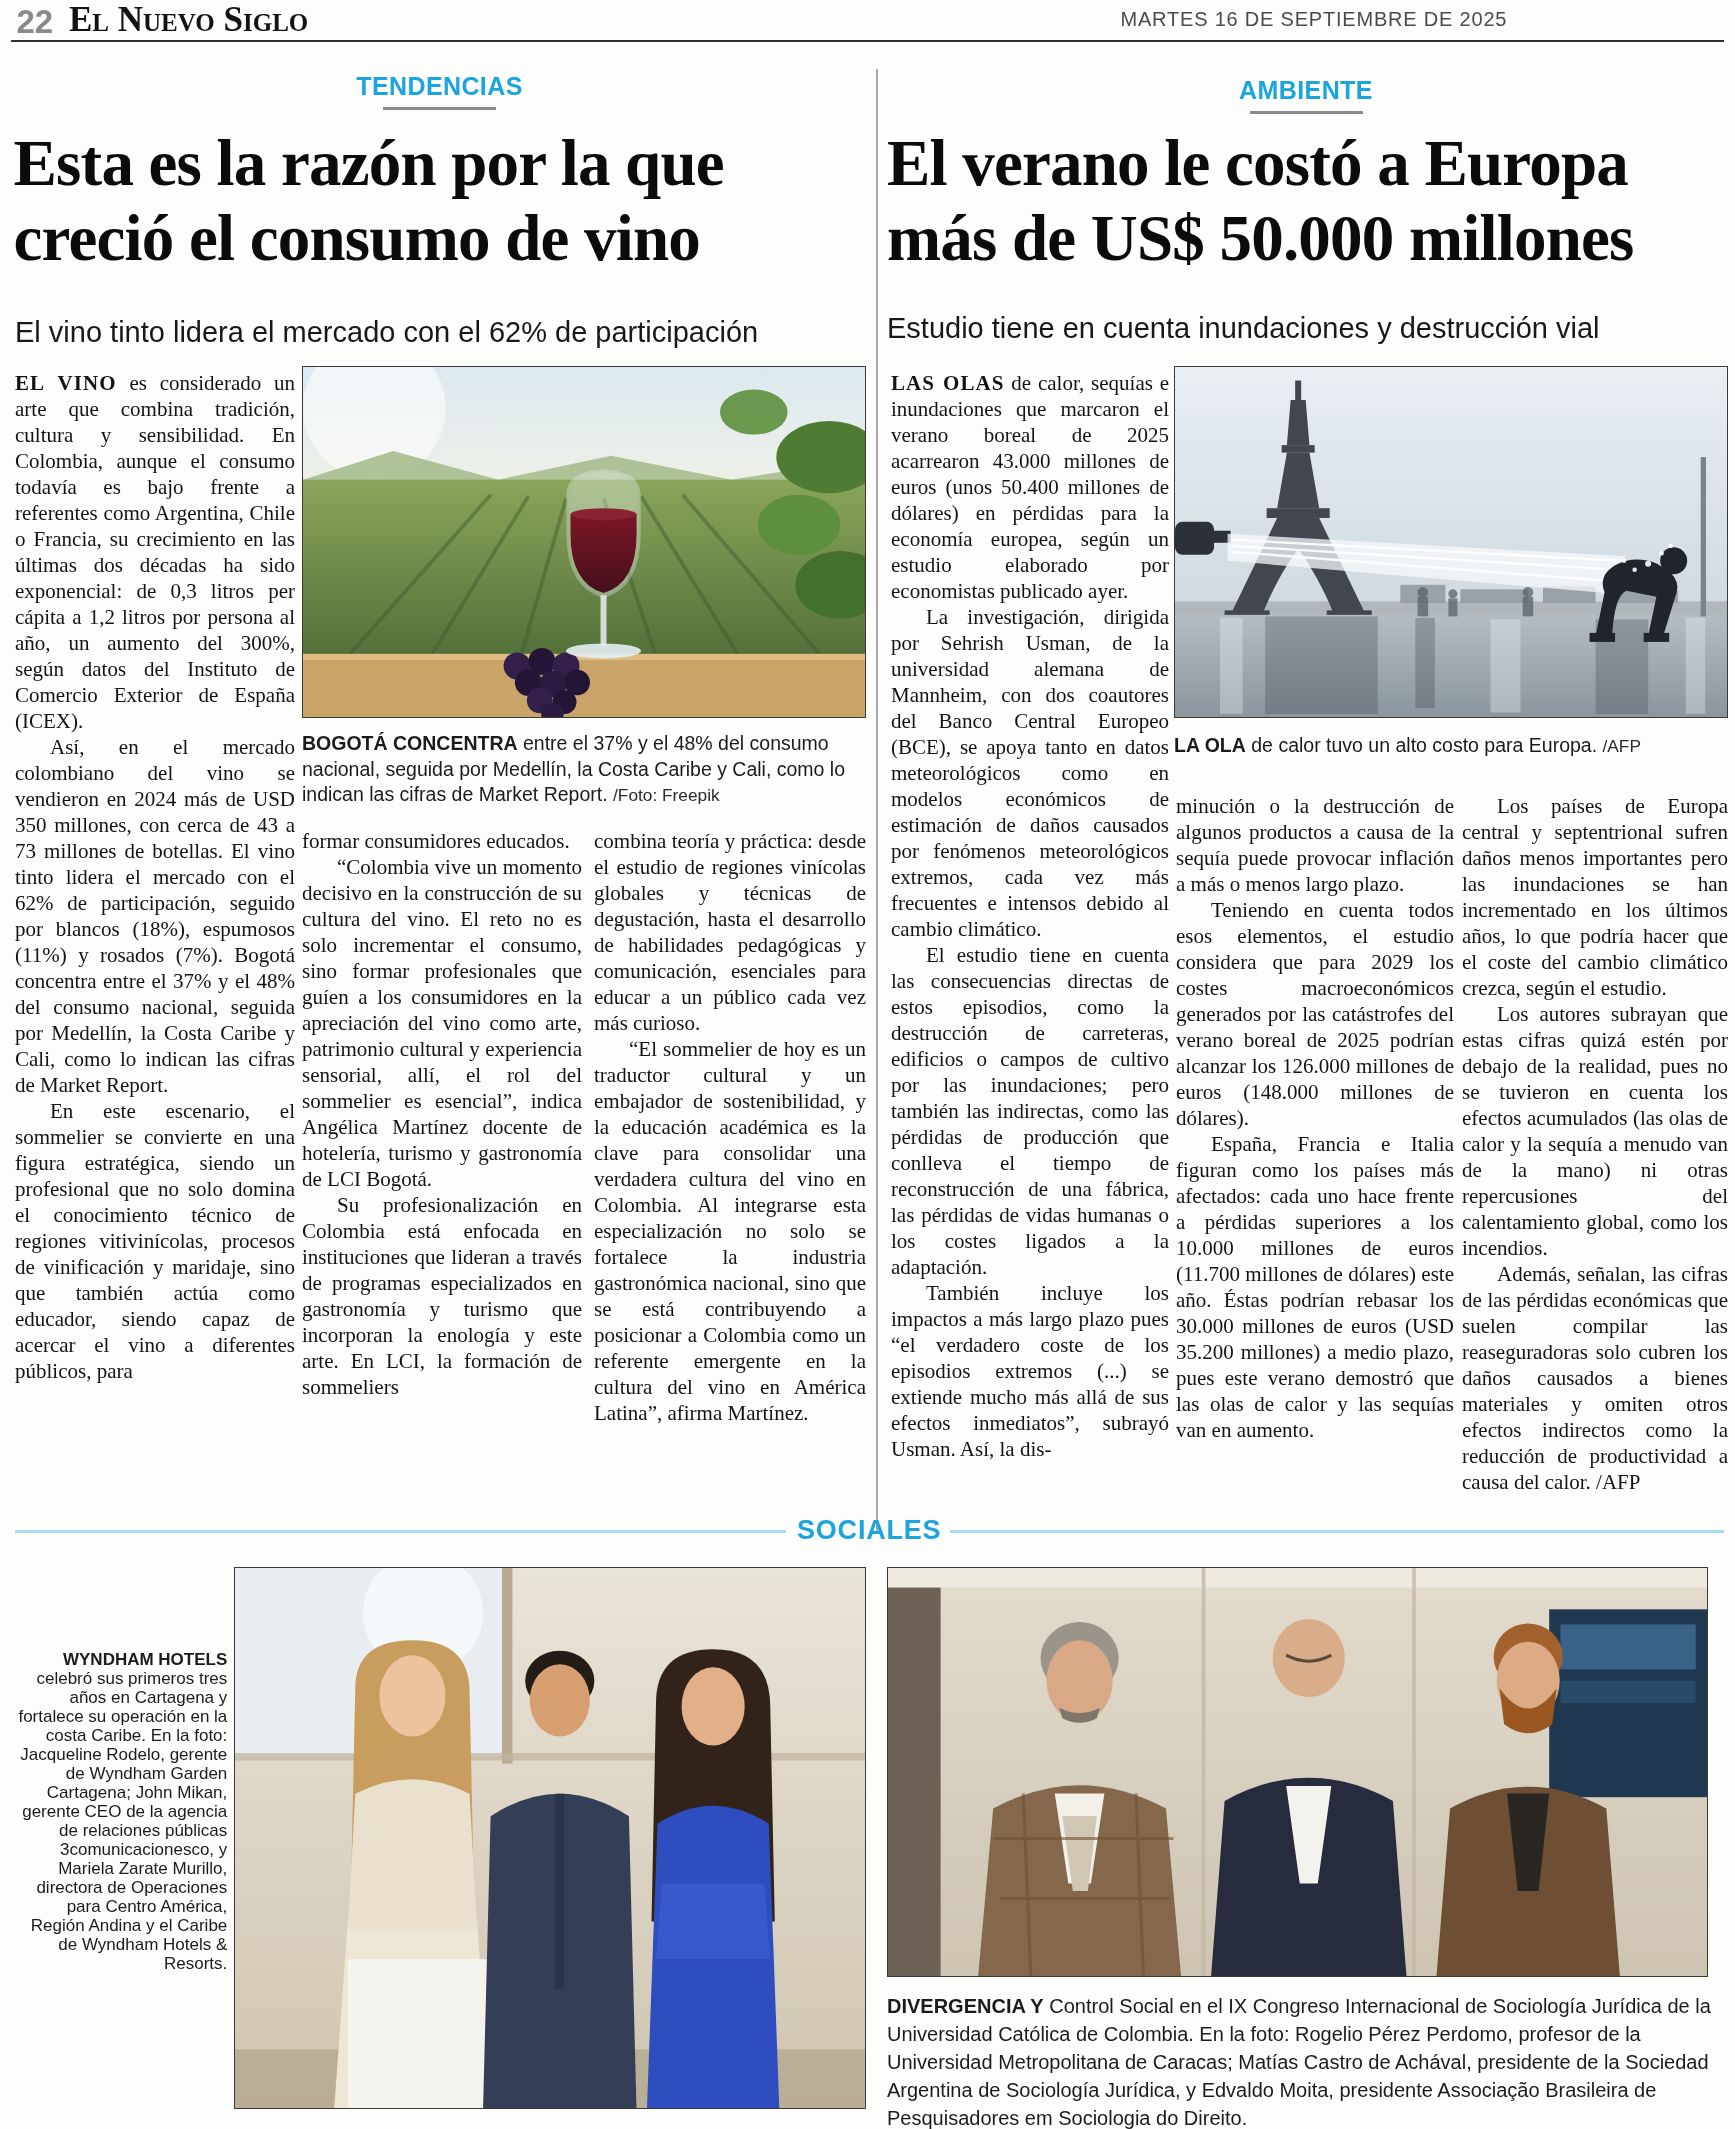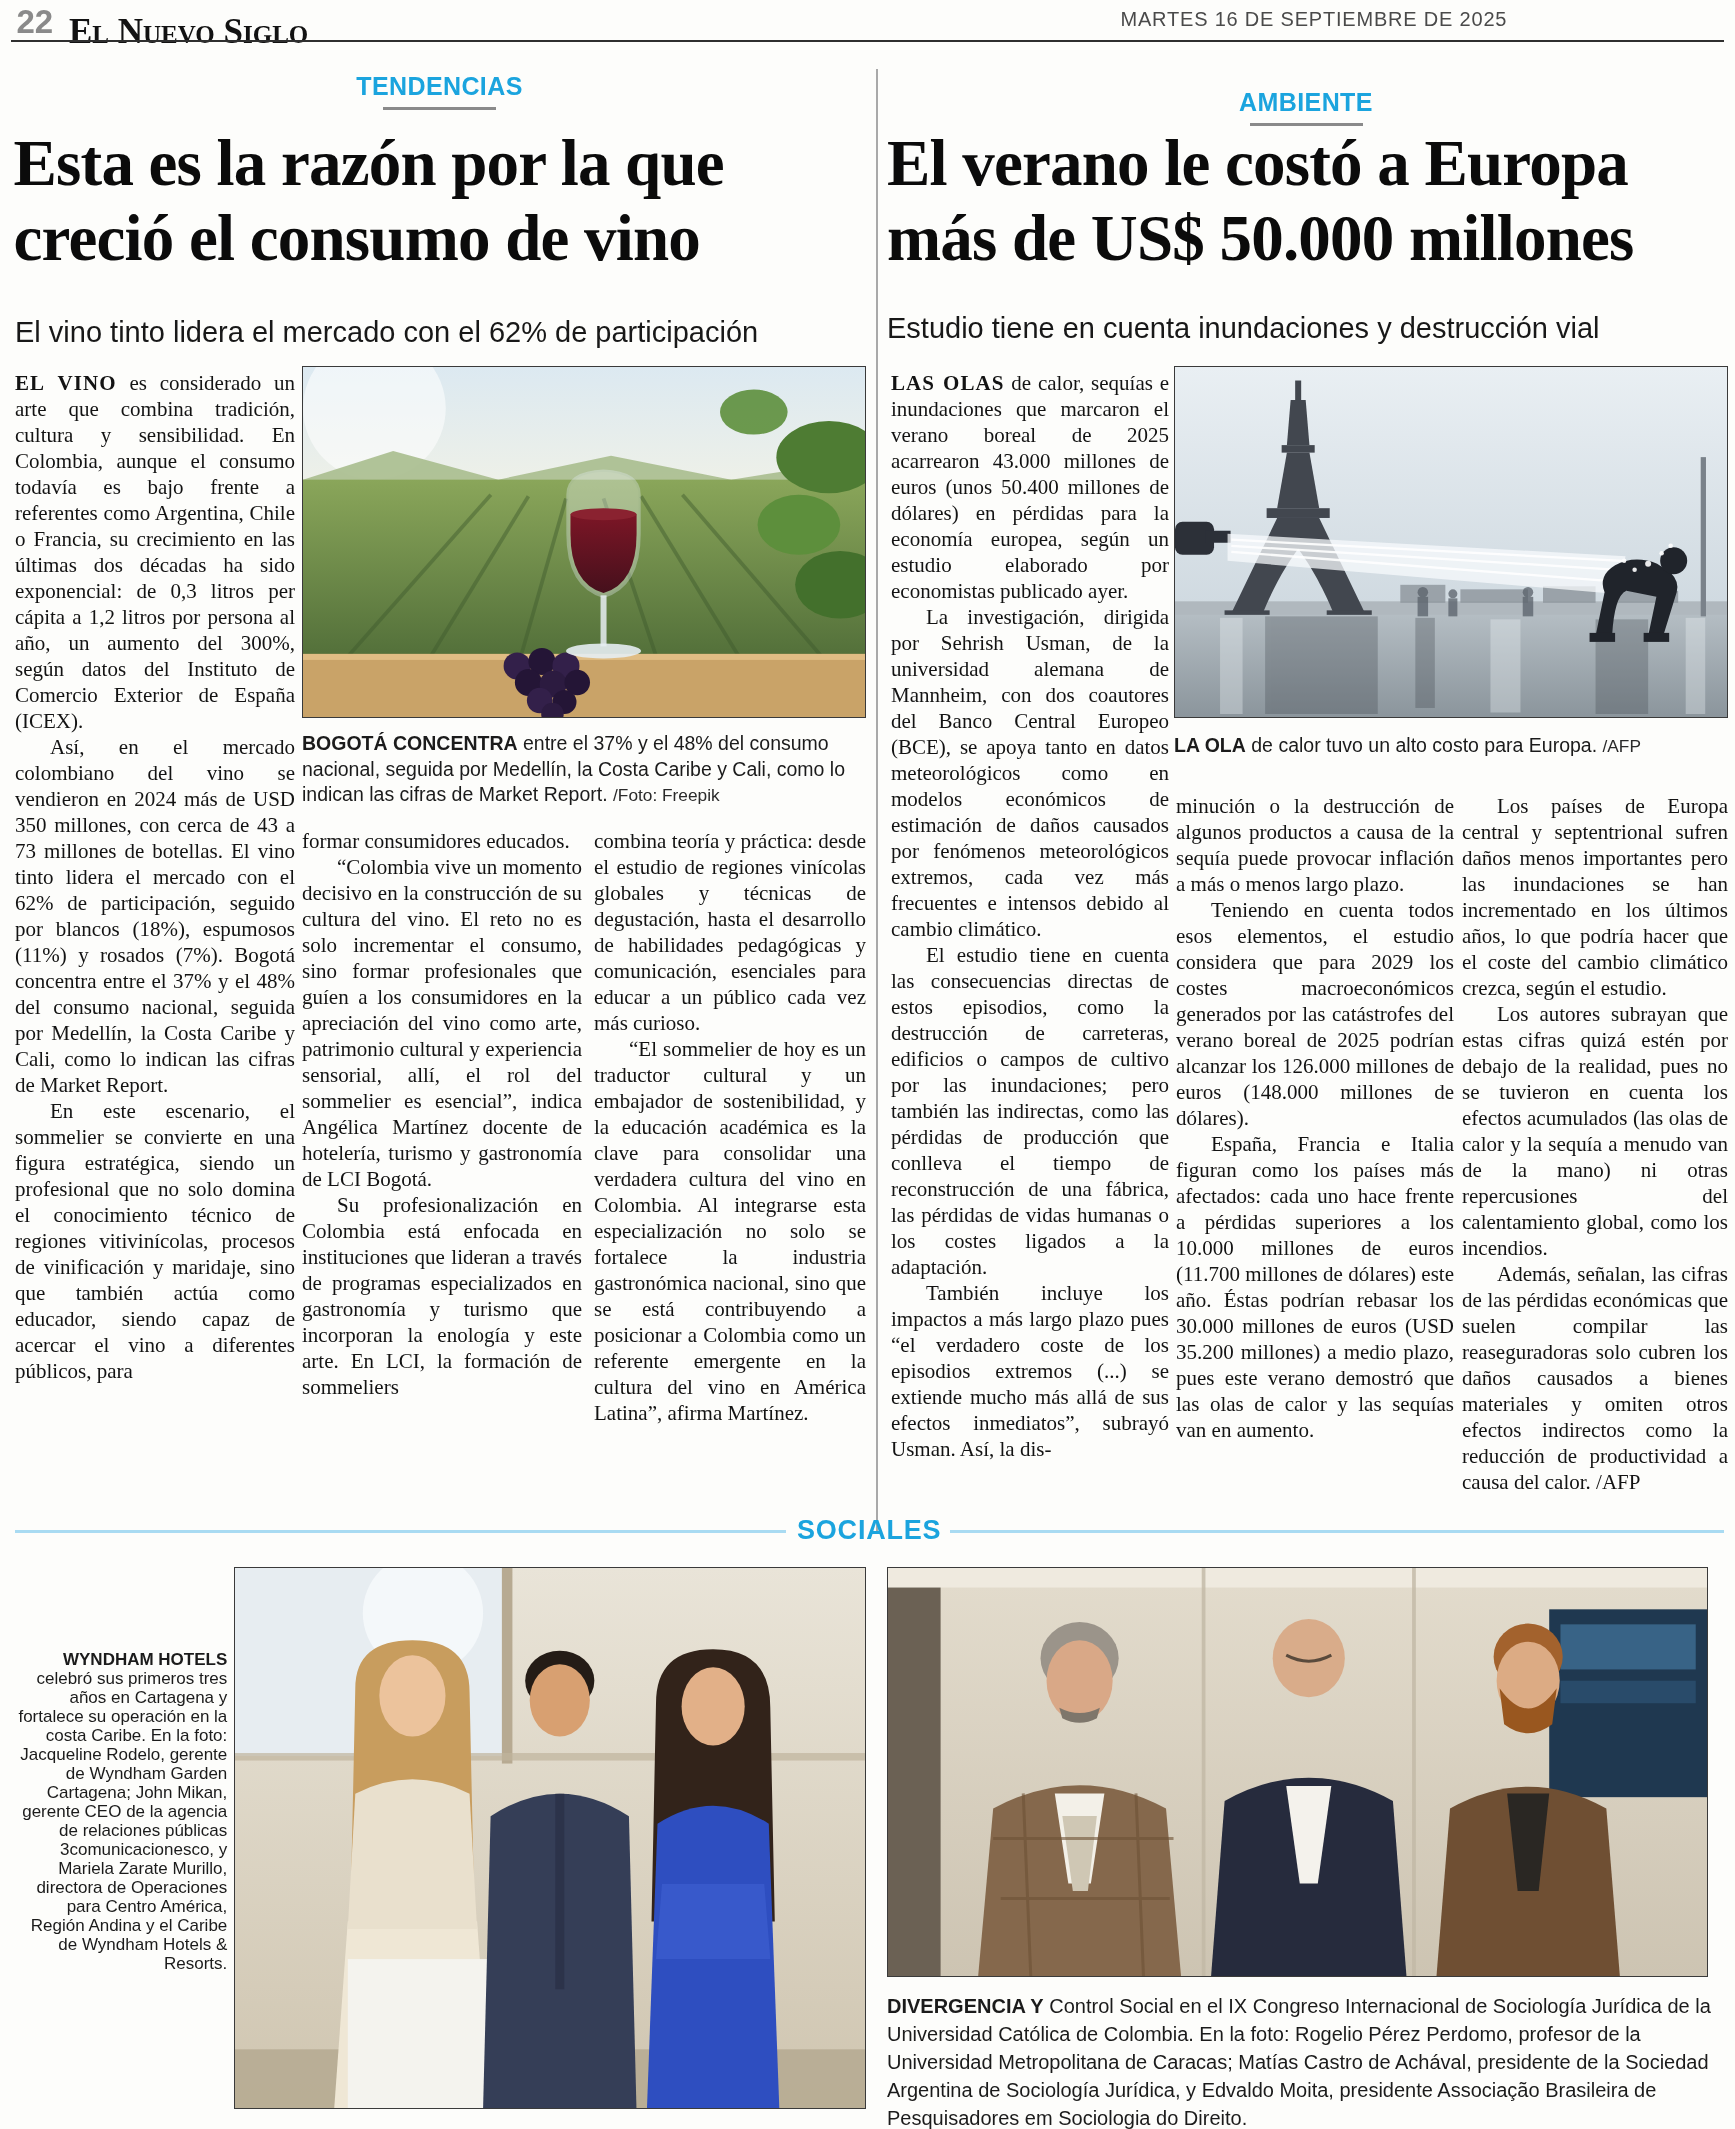--- a/index.html
+++ b/index.html
@@ -35,21 +35,21 @@
   .soclabel{font:700 27px "Liberation Sans",sans-serif;color:#1ba4de;letter-spacing:0.8px;}
   .wyncap{font:400 17px/19px "Liberation Sans",sans-serif;color:#1b1b1b;text-align:right;}
   .divcap{font:400 20px/28px "Liberation Sans",sans-serif;color:#1b1b1b;text-align:left;}
 </style>
 </head>
 <body>
 
 <div class="page">
 
   <div class="abs pagenum" style="left:16.5px;top:3px;">22</div>
-  <div class="abs masthead" style="left:69px;top:12px;">El Nuevo Siglo</div>
+  <div class="abs masthead" style="left:69px;top:0px;">El Nuevo Siglo</div>
   <div class="abs pagedate" style="right:13.5px;top:7.5px;width:601px;">MARTES 16 DE SEPTIEMBRE DE 2025</div>
   <div class="abs header-rule" style="left:11.3px;top:40px;width:1713px;"></div>
 
   <div class="abs vdivider" style="left:876px;top:69px;height:1462px;"></div>
 
   <div class="abs kickerwrap" style="left:15px;top:72px;width:849px;">
     <span class="kicker">TENDENCIAS</span>
     <div class="krule"></div>
   </div>
 
@@ -130,21 +130,21 @@
   <div class="abs bodycol" style="left:302px;top:828px;width:280px;height:706px;">
     <p>formar consumidores educados.</p>
     <p class="ind">“Colombia vive un momento decisivo en la construcción de su cultura del vino. El reto no es solo incrementar el consumo, sino formar profesionales que guíen a los consumidores en la apreciación del vino como arte, patrimonio cultural y experiencia sensorial, allí, el rol del sommelier es esencial”, indica Angélica Martínez docente de hotelería, turismo y gastronomía de LCI Bogotá.</p>
     <p class="ind">Su profesionalización en Colombia está enfocada en instituciones que lideran a través de programas especializados en gastronomía y turismo que incorporan la enología y este arte. En LCI, la formación de sommeliers</p>
   </div>
   <div class="abs bodycol" style="left:594px;top:828px;width:272px;height:706px;">
     <p>combina teoría y práctica: desde el estudio de regiones vinícolas globales y técnicas de degustación, hasta el desarrollo de habilidades pedagógicas y comunicación, esenciales para educar a un público cada vez más curioso.</p>
     <p class="ind">“El sommelier de hoy es un traductor cultural y un embajador de sostenibilidad, y la educación académica es la clave para consolidar una verdadera cultura del vino en Colombia. Al integrarse esta especialización no solo se fortalece la industria gastronómica nacional, sino que se está contribuyendo a posicionar a Colombia como un referente emergente en la cultura del vino en América Latina”, afirma Martínez.</p>
   </div>
 
-  <div class="abs kickerwrap" style="left:887px;top:88px;width:838px;">
+  <div class="abs kickerwrap" style="left:887px;top:76px;width:838px;">
     <span class="kicker">AMBIENTE</span>
     <div class="krule"></div>
   </div>
 
   <div class="abs headline" style="left:887px;top:126px;width:846px;">
     <div>El verano le costó a Europa</div>
     <div>más de US$ 50.000 millones</div>
   </div>
 
   <div class="abs subhead" style="left:887px;top:312px;width:842px;">Estudio tiene en cuenta inundaciones y destrucción vial</div>

